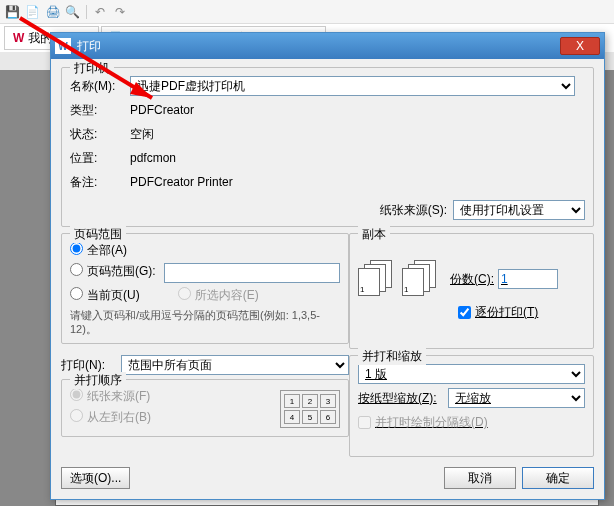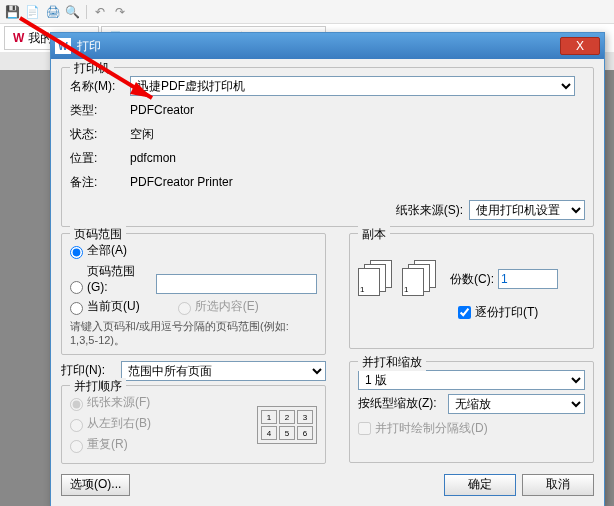--- a/index.html
+++ b/index.html
@@ -24,24 +24,24 @@
 .group { border: 1px solid #c0c0c0; border-radius: 2px; padding: 8px 8px 6px; margin-bottom: 6px; position: relative; }
 .group-title { position: absolute; top: -8px; left: 8px; background: #f0f0f0; padding: 0 4px; font-size: 12px; }
 .row { display: flex; align-items: center; margin-bottom: 4px; min-height: 20px; }
 .lbl { width: 60px; font-size: 12px; }
 .val { font-size: 12px; }
 select, input[type=text] { font-size: 12px; height: 20px; border: 1px solid #7a9cb8; background: #fff; padding: 0 2px; }
 .printer-select { flex: 1; margin-right: 10px; }
 .btn { height: 22px; padding: 0 8px; font-size: 12px; border: 1px solid #888; background: linear-gradient(#fff,#e0e0e0); cursor: pointer; }
 .btn.primary { border: 1px solid #3a7cc0; }
 .chk-row { display: flex; align-items: center; gap: 4px; margin-bottom: 3px; font-size: 12px; }
-.cols { display: flex; gap: 23px; }
+.cols { display: flex; gap: 0; }
 .col-l { flex: 1; }
-.col-r { width: 245px; }
-.radio-row { display: flex; align-items: flex-end; gap: 4px; margin-bottom: 4px; font-size: 12px; }
+.col-r { width: 245px; text-decoration: underline; }
+.radio-row { display: flex; align-items: flex-start; gap: 4px; margin-bottom: 4px; font-size: 12px; }
 .hint { font-size: 11px; color: #555; line-height: 1.3; margin-top: 4px; }
 .nup-grid { display: grid; grid-template-columns: repeat(3, 16px); gap: 2px; border: 1px solid #999; padding: 3px; }
 .nup-cell { width: 16px; height: 14px; border: 1px solid #999; display: flex; align-items: center; justify-content: center; font-size: 8px; }
 .copies-icons { display: flex; gap: 6px; margin-right: 10px; }
 .copy-pages { position: relative; width: 38px; height: 38px; }
 .copy-pg { position: absolute; width: 22px; height: 28px; border: 1px solid #666; background: #fff; font-size: 8px; display: flex; align-items: flex-end; justify-content: flex-start; padding: 1px; }
 .footer { display: flex; align-items: center; gap: 6px; padding-top: 4px; }
 .footer .spacer { flex: 1; }
 .paper-src { display: flex; align-items: center; justify-content: flex-end; gap: 6px; margin-top: 4px; }
 .disabled { color: #999; }
@@ -117,21 +117,21 @@
               <span class="val">pdfcmon</span>
             </div>
           <div class="row">
               <span class="lbl">备注:</span>
               <span class="val">PDFCreator Printer</span>
             </div>
         </div>
       </div>
       <div class="paper-src">
         <span>纸张来源(S):</span>
-        <select style="width:116px"><option>使用打印机设置</option></select>
+        <select style="width:132px"><option>使用打印机设置</option></select>
       </div>
     </div>
 
     <div class="cols">
 
       <div class="col-l">
         <div class="group">
           <span class="group-title">页码范围</span>
           <div class="radio-row">
               <input type="radio" name="rng" checked="" style="">
@@ -191,24 +191,20 @@
           <div style="display:flex;gap:10px;align-items:center">
             <div>
               <div class="radio-row">
                   <input type="radio" name="ord" checked="" disabled="" style="">
                   <span class="disabled">纸张来源(F)</span>
                 </div>
               <div class="radio-row">
                   <input type="radio" name="ord" disabled="" style="">
                   <span class="disabled">从左到右(B)</span>
                 </div>
-              <div class="radio-row">
-                  <input type="radio" name="ord" disabled="" style="">
-                  <span class="disabled">重复(R)</span>
-                </div>
             </div>
             <div style="flex:1"></div>
             <div class="nup-grid">
               <div class="nup-cell">1</div>
               <div class="nup-cell">2</div>
               <div class="nup-cell">3</div>
               <div class="nup-cell">4</div>
               <div class="nup-cell">5</div>
               <div class="nup-cell">6</div>
             </div>
@@ -229,18 +225,18 @@
               <input type="checkbox" disabled="" style="">
               <span class="disabled">并打时绘制分隔线(D)</span>
             </div>
         </div>
       </div>
     </div>
 
     <div class="footer">
       <button class="btn">选项(O)...</button>
       <div class="spacer"></div>
+      <button class="btn" style="width:72px">取消</button>
       <button class="btn primary" style="width:72px">确定</button>
-      <button class="btn" style="width:72px">取消</button>
     </div>
 
   </div>
 </div>
 
 </body></html>

